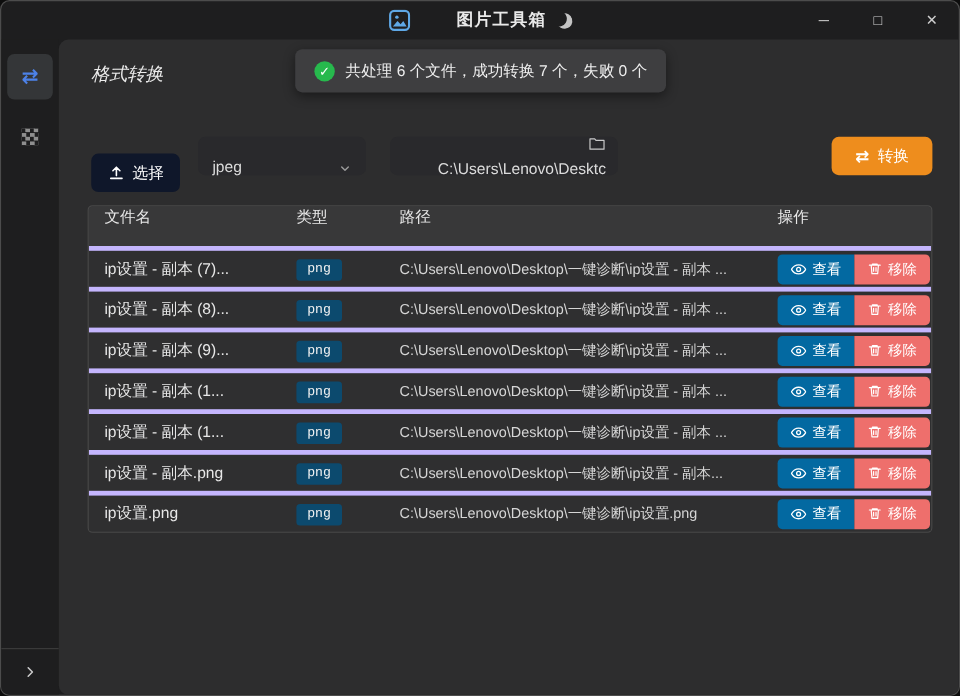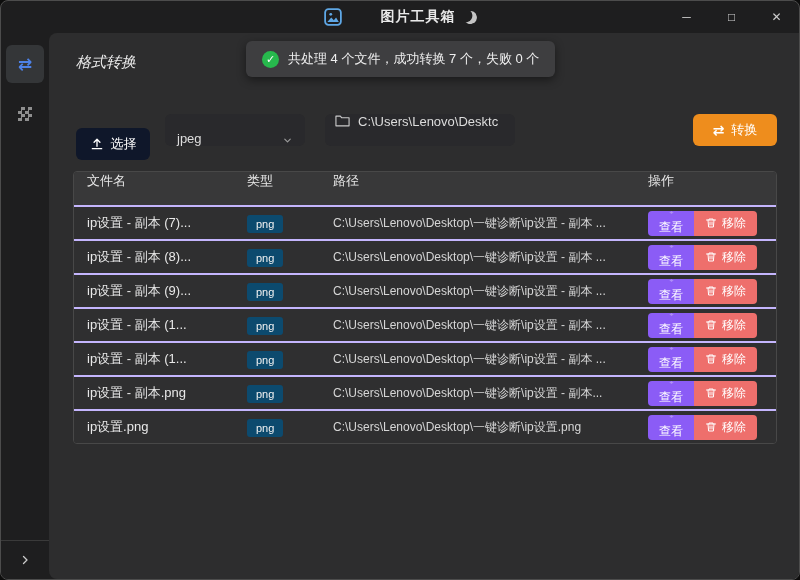--- a/index.html
+++ b/index.html
@@ -33,38 +33,38 @@
   .toast { position:absolute; left:197px; top:8px; height:36px; background:#3e3e40; border-radius:6px; box-shadow:0 3px 10px rgba(0,0,0,.45); display:flex; align-items:center; gap:9px; padding:0 16px; z-index:5; }
   .toast-text { color:#efefef; font-size:13px; white-space:nowrap; }
   .check-circle { width:17px; height:17px; border-radius:50%; background:#27b94d; color:#fff; font-size:11px; font-weight:bold; display:flex; align-items:center; justify-content:center; flex:0 0 17px; }
 
   
   .toolbar { margin-top:28px; display:flex; align-items:center; }
   .btn { display:flex; align-items:center; justify-content:center; gap:7px; height:32px; border:none; border-radius:6px; color:#fff; font-size:13px; cursor:pointer; font-family:inherit; }
   .btn-select { background:#0f172a; width:74px; margin-left:3px;margin-top:28px; }
   .format-select { width:140px; height:32px; margin-left:15px; background:#29292c; border-radius:6px; display:flex; align-items:flex-end; justify-content:space-between; padding:0 12px; }
   .format-value { color:#dddddd; font-size:13px; }
-  .path-box { width:190px; height:32px; margin-left:20px; background:#29292c; border-radius:6px; display:flex; align-items:flex-start; gap:8px; padding:0 10px; overflow:hidden; }
+  .path-box { width:190px; height:32px; margin-left:20px; background:#29292c; border-radius:6px; display:flex; align-items:flex-end; gap:8px; padding:0 10px; overflow:hidden;flex-direction:column; }
   .path-text { color:#dcdcdc; font-size:13px; white-space:nowrap; overflow:hidden; }
   .btn-convert { background:#ee8d1d; width:84px; margin-left:auto; }
   .swap-small { font-size:14px; font-weight:bold; }
 
   
   .table { margin-top:11px; border:1px solid #484848; border-radius:4px; overflow:hidden; }
   .thead { height:33px; background:#383839; display:flex; align-items:flex-start; color:#e8e8e8; font-size:13px; }
-  .trow { height:34px; display:flex; align-items:center; border-top:2px solid #c4b5fd; background:#2f2f30; }
+  .trow { height:34px; display:flex; align-items:center; border-top:4px solid #c4b5fd; background:#2f2f30; }
   .col-name { width:173px; padding-left:13px; flex:0 0 173px; overflow:hidden; white-space:nowrap; }
-  .col-type { width:86px; flex:0 0 86px; }
+  .col-type { width:86px; flex:0 0 86px;font-family:Liberation Mono, monospace; }
   .col-path { flex:1; overflow:hidden; white-space:nowrap; }
   .col-ops  { width:142px; flex:0 0 142px; padding-left:14px; display:flex; align-items:center; }
   .cell-filename { color:#e8e8e8; font-size:13px; }
   .badge { display:inline-block; background:#0c4a6e; color:#f2f2f2; font-size:11px; padding:3px 9px; border-radius:3px; }
   .cell-path { color:#d6d6d6; font-size:12px; }
   .row-btn { display:flex; align-items:center; gap:5px; height:25px; padding:0 11px; border:none; color:#fff; font-size:12px; cursor:pointer; font-family:inherit; }
-  .btn-view { background:#8b5cf6; border-radius:4px 0 0 4px;flex-direction:column; }
+  .btn-view { background:#0369a1; border-radius:4px 0 0 4px; }
   .btn-remove { background:#ee6f6c; border-radius:0 4px 4px 0;justify-content:flex-end; }
   svg { display:block; }
 </style>
 </head>
 <body>
 
 <div class="window">
 
   <div class="titlebar">
     <div class="tb-center">
@@ -101,21 +101,21 @@
               <path d="M9 5l7 7-7 7"></path>
             </svg>
         </div>
       </div>
     </div>
 
     <div class="main">
 
       <div class="toast">
         <span class="check-circle">✓</span>
-        <span class="toast-text">共处理 4 个文件，成功转换 7 个，失败 0 个</span>
+        <span class="toast-text">共处理 6 个文件，成功转换 7 个，失败 0 个</span>
       </div>
 
       <div class="page-header">
         <div class="page-title">格式转换</div>
       </div>
 
       <div class="toolbar">
         <button class="btn btn-select">
           <svg width="14" height="14" viewBox="0 0 24 24" fill="none" stroke="#ffffff" stroke-width="2.3" stroke-linecap="round" stroke-linejoin="round">
               <path d="M12 16V5M7 9l5-5 5 5M4 20h16"></path>

